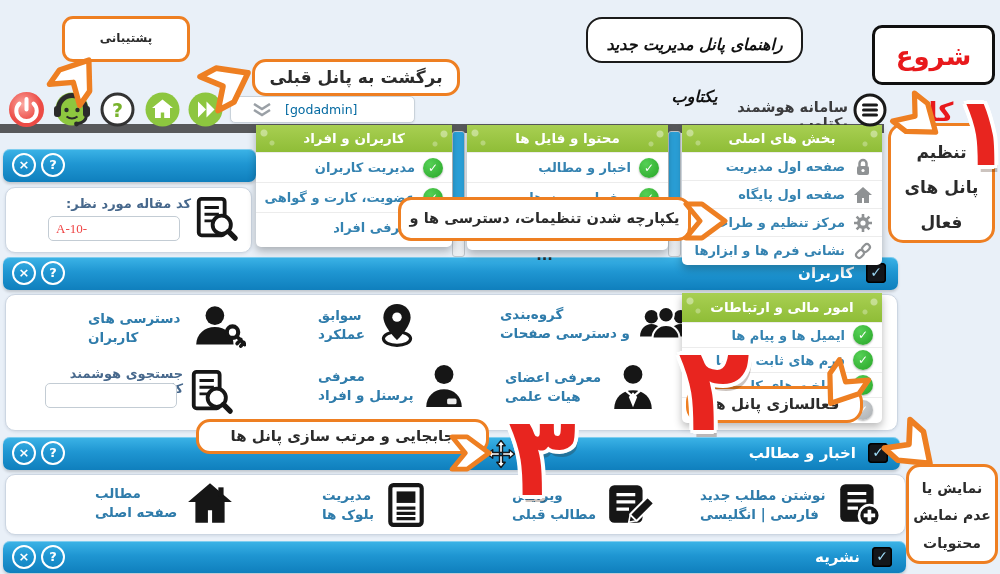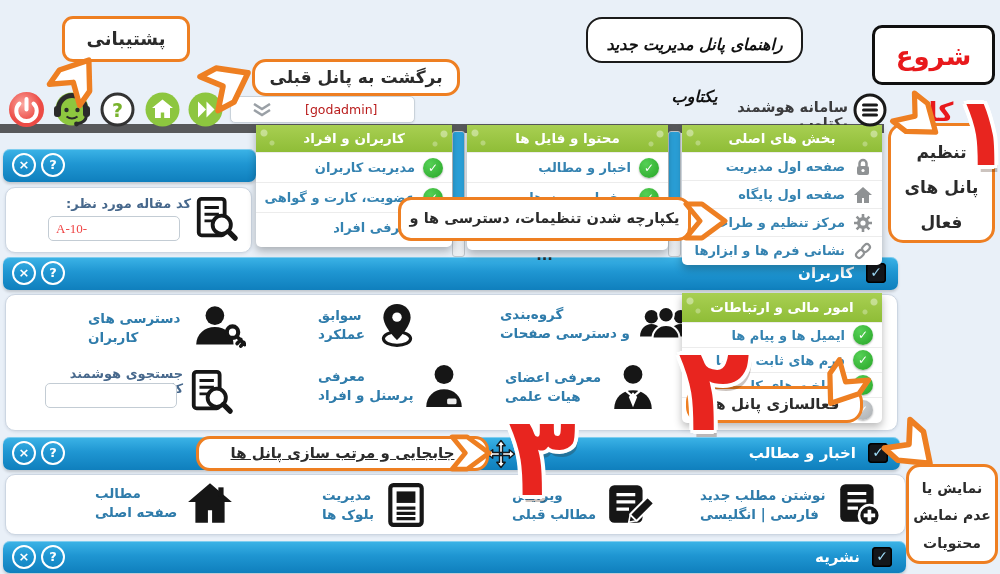--- a/index.html
+++ b/index.html
@@ -68,22 +68,22 @@
   .badge-guide { position:absolute; background:#fff; border:2px solid #1b1b1b; border-radius:16px;
                  text-align:center; z-index:12; font-family:"DejaVu Serif",serif; font-style:italic;
                  font-weight:bold; color:#111; direction:rtl; }
   .badge-start { position:absolute; background:#fff; border:3px solid #101010; border-radius:10px;
                  text-align:center; z-index:12; color:#e8191c; font-weight:bold; direction:rtl; }
 
   .sysname { position:absolute; color:#3c3c3e; font-weight:bold; font-size:14.5px; text-align:right; direction:rtl; z-index:4; }
   .darkbar { position:absolute; background:#58595b; z-index:1; }
   .toolbtn { position:absolute; z-index:4; cursor:pointer; }
   .userbox { position:absolute; background:#fff; border:1px solid #c9d2da; border-radius:5px;
-             display:flex; align-items:center; gap:32px; padding:0 20px; z-index:4;
-             color:#b91c1c; font-size:12.5px; box-shadow:0 1px 2px rgba(0,0,0,.08); }
+             display:flex; align-items:center; gap:12px; padding:0 20px; z-index:4;
+             color:#0369a1; font-size:12.5px; box-shadow:0 1px 2px rgba(0,0,0,.08); }
 </style>
 </head>
 <body>
 
 <div id="stage">
 
   <div class="darkbar" style="left:0;top:124px;width:884px;height:9px;"></div>
 
   <div class="toolbtn" style="left:8px;top:91px;width:37px;height:37px;">
     <svg width="37" height="37" viewBox="0 0 37 37">
@@ -409,21 +409,21 @@
   </div>
 
   <div class="abs" style="left:486px;top:439px;z-index:6;">
     <svg width="30" height="30" viewBox="0 0 30 30">
       <g stroke="#15181b" stroke-width="1.4" fill="#fff" stroke-linejoin="round">
         <path d="M15 1.5l4.2 5.2h-2.7v6.8h-3V6.7h-2.7zM15 28.5l-4.2-5.2h2.7v-6.8h3v6.8h2.7zM1.5 15l5.2-4.2v2.7h6.8v3H6.7v2.7zM28.5 15l-5.2-4.2v2.7h-6.8v3h6.8v2.7z"></path>
       </g>
     </svg>
   </div>
 
-  <div class="callout" style="left:62px;top:16px;width:128px;height:46px;font-size:18px;line-height:39px;border-radius:11px;">
+  <div class="callout" style="left:62px;top:16px;width:128px;height:46px;font-size:12px;line-height:39px;border-radius:11px;">
     <span>پشتیبانی</span>
   </div>
   <svg class="oarrow" style="left:52px;top:55px;transform:rotate(-55deg);" width="50" height="44" viewBox="0 0 46 40">
     <path d="M3 3h16l23 17-23 17H3l14-17z" fill="#fff" stroke="#ee7f22" stroke-width="5" stroke-linejoin="round"></path>
   </svg>
 
   <div class="callout" style="left:252px;top:59px;width:208px;height:37px;font-size:17px;line-height:31px;border-radius:14px;text-align:center;">
     <span>برگشت به پانل قبلی</span>
   </div>
   <svg class="oarrow" style="left:203px;top:60px;transform:rotate(-28deg);" width="52" height="46" viewBox="0 0 46 40">
@@ -458,21 +458,21 @@
 
   <div class="stepnum" style="left:678px;top:330px;font-size:118px;">۲</div>
 
   <div class="callout" style="left:686px;top:386px;width:177px;height:37px;font-size:15px;line-height:30px;border-radius:16px;">
     <span>فعالسازی پانل ها</span>
   </div>
   <svg class="oarrow" style="left:818px;top:366px;transform:rotate(125deg);" width="48" height="42" viewBox="0 0 46 40">
     <path d="M3 3h16l23 17-23 17H3l14-17z" fill="#fff" stroke="#ee7f22" stroke-width="5" stroke-linejoin="round"></path>
   </svg>
 
-  <div class="callout" style="left:196px;top:436px;width:293px;height:35px;font-size:15px;line-height:29px;border-radius:14px;text-decoration:underline;">
+  <div class="callout" style="left:196px;top:419px;width:293px;height:35px;font-size:15px;line-height:29px;border-radius:14px;">
     <span>جابجایی و مرتب سازی پانل ها</span>
   </div>
   <svg class="oarrow" style="left:449px;top:434px;" width="44" height="38" viewBox="0 0 46 40">
     <path d="M3 3h16l23 17-23 17H3l14-17z" fill="#fff" stroke="#ee7f22" stroke-width="5" stroke-linejoin="round"></path>
   </svg>
 
   <div class="stepnum" style="left:508px;top:400px;font-size:112px;">۳</div>
 
   <svg class="oarrow" style="left:888px;top:426px;transform:rotate(42deg);" width="52" height="46" viewBox="0 0 46 40">
     <path d="M3 3h16l23 17-23 17H3l14-17z" fill="#fff" stroke="#ee7f22" stroke-width="5" stroke-linejoin="round"></path>

